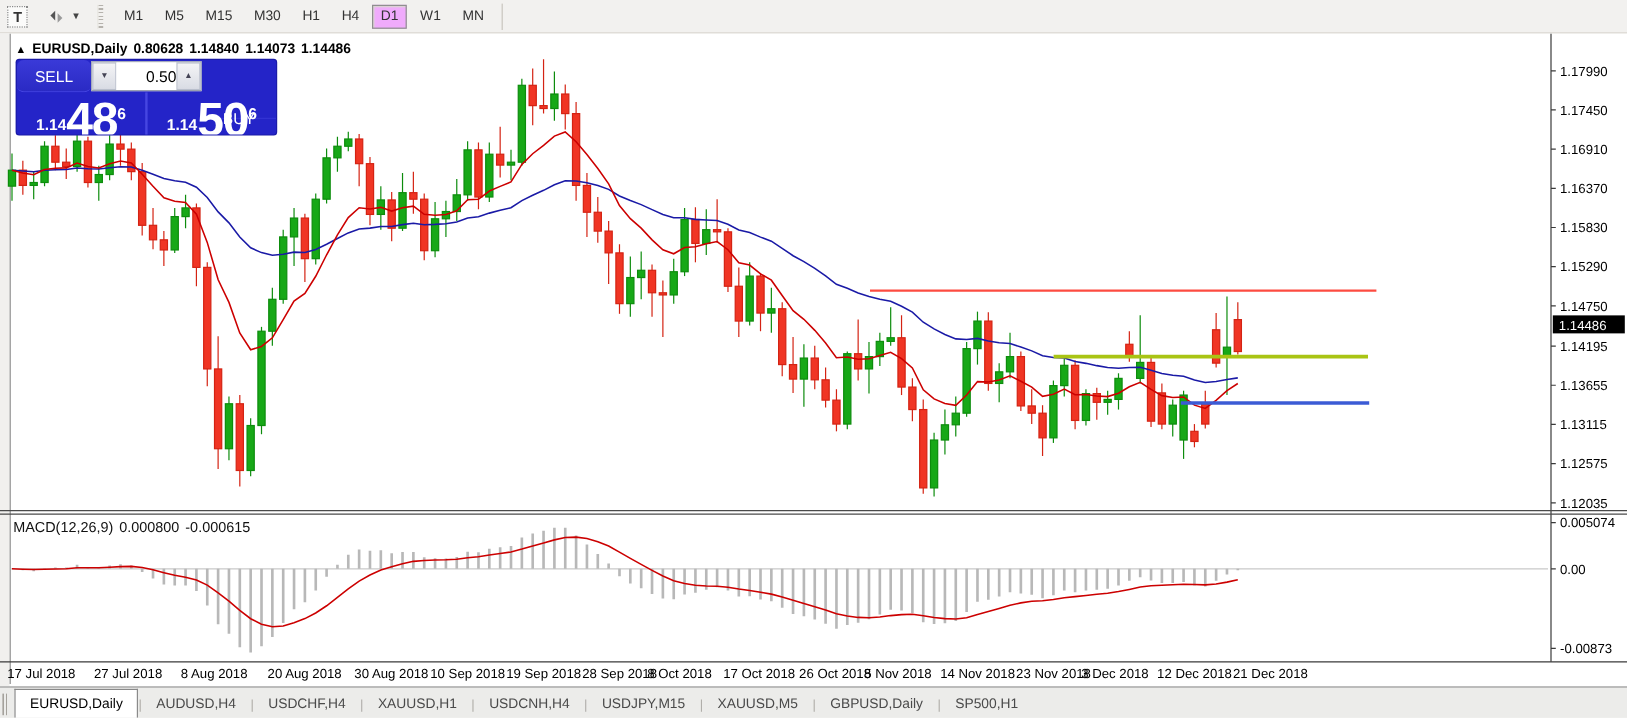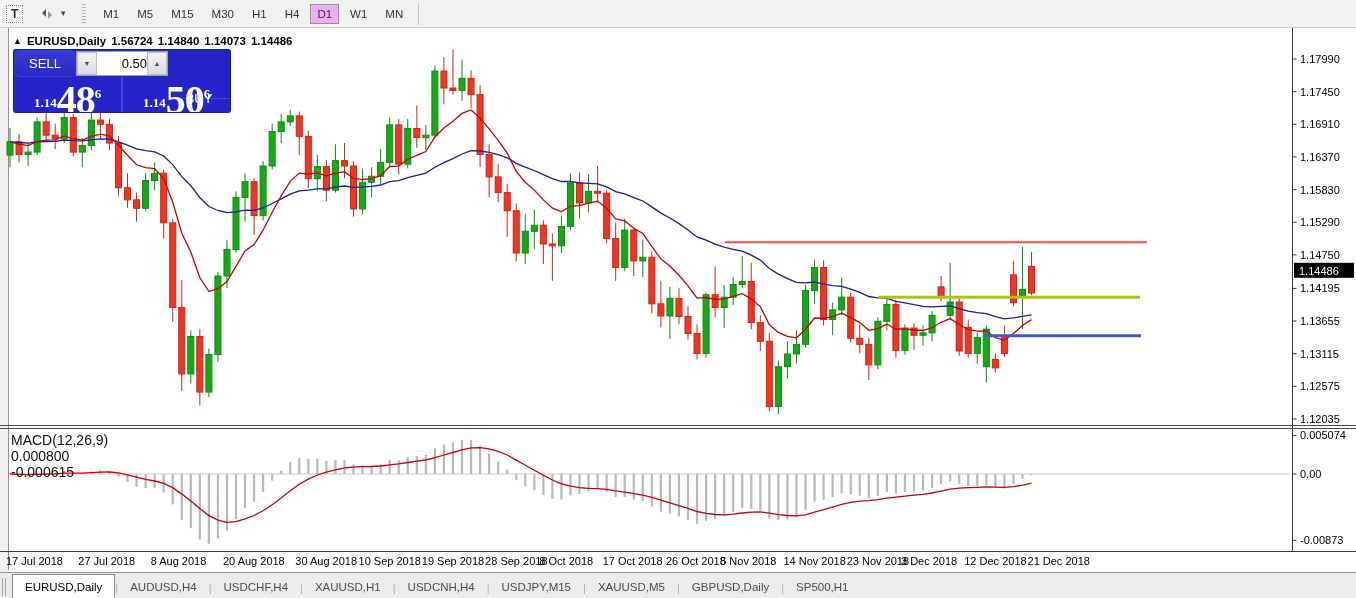--- a/index.html
+++ b/index.html
@@ -19,34 +19,34 @@
     align-items:center;border:1px solid transparent;}
   .tf-btn.active{border:1px solid #8f8f8f;background:#f0abfc;box-shadow:inset 1px 1px 1px #d9d6d0;}
   .tb-sep{width:1px;height:22px;background:#c9c5bf;margin:0 6px;}
   
   .chartwin{position:absolute;left:0;top:28px;width:1356px;height:544px;background:#fff;}
   svg text{font-family:"Liberation Sans",sans-serif;font-size:11px;fill:#000;}
   .legend{position:absolute;left:13px;top:7px;font-size:11.5px;font-weight:bold;color:#000;
     display:flex;gap:5px;align-items:center;}
   .legend .tri{font-size:9px;}
   .legend span{font-weight:bold;}
-  .macd-legend{position:absolute;left:11px;top:404px;font-size:14px;color:#111;display:flex;flex-direction:column;}
+  .macd-legend{position:absolute;left:11px;top:404px;font-size:12px;color:#111;display:flex;gap:5px;}
   
   .panel{position:absolute;left:14px;top:22px;width:216px;height:62px;background:#2424c8;
     border-radius:2px;overflow:hidden;box-shadow:0 0 0 1px #1b1ba8;}
   .panel-top{display:flex;height:27px;}
   .btn-sell,.btn-buy{flex:0 0 62px;background:linear-gradient(#3a3ad8,#2a2ac4);color:#fff;font-size:13px;
     display:flex;align-items:center;justify-content:center;border-bottom:1px solid #4444e0;border-radius:6px;}
   .btn-buy{flex:1;margin-top:48px;}
   .vol-wrap{flex:0 0 92px;display:flex;background:#fff;border:1px solid #9aa0b0;margin:1px 0;}
   .spin{width:20px;background:linear-gradient(#f4f4f6,#d9dce4);display:flex;align-items:center;
     justify-content:center;font-size:7px;color:#445;border:1px solid #b9bfcc;}
   .vol{flex:1;display:flex;align-items:center;justify-content:flex-end;
     font-size:13px;color:#000;background:#fff;}
-  .panel-bottom{display:flex;height:38px;font-family:Liberation Serif, serif;}
+  .panel-bottom{display:flex;height:38px;}
   .price-half{flex:1;display:flex;align-items:flex-end;justify-content:center;color:#fff;padding-bottom:1px;}
   .price-half.left{border-right:2px solid #4646e2;}
   .p-small{font-size:13px;font-weight:bold;margin-bottom:3px;}
   .p-big{font-size:40px;font-weight:bold;line-height:28px;letter-spacing:-1px;}
   .p-sup{font-size:13px;font-weight:bold;margin-bottom:12px;}
   
   .tabbar{position:absolute;left:0;top:572px;width:1356px;height:26px;background:#ececea;
     border-top:1px solid #9a9a9a;display:flex;align-items:flex-end;}
   .tab-grip{width:6px;height:18px;margin:0 4px 2px 2px;
     background:repeating-linear-gradient(to right,#a5a29c 0 1px,transparent 1px 3px);}
@@ -493,21 +493,21 @@
       <text x="783.4399999999999" y="565">14 Nov 2018</text>
       <text x="846.7199999999999" y="565">23 Nov 2018</text>
       <text x="900.9599999999999" y="565">3 Dec 2018</text>
       <text x="964.2399999999999" y="565">12 Dec 2018</text>
       <text x="1027.52" y="565">21 Dec 2018</text>
     </svg>
 
   <div class="legend">
     <span class="tri">▲</span>
     <span>EURUSD,Daily</span>
-    <span>1.56724</span>
+    <span>0.80628</span>
     <span>1.14840</span>
     <span>1.14073</span>
     <span>1.14486</span>
   </div>
 
   
   <div class="panel">
     <div class="panel-top">
       <div class="btn-sell">SELL</div>
       <div class="vol-wrap">

